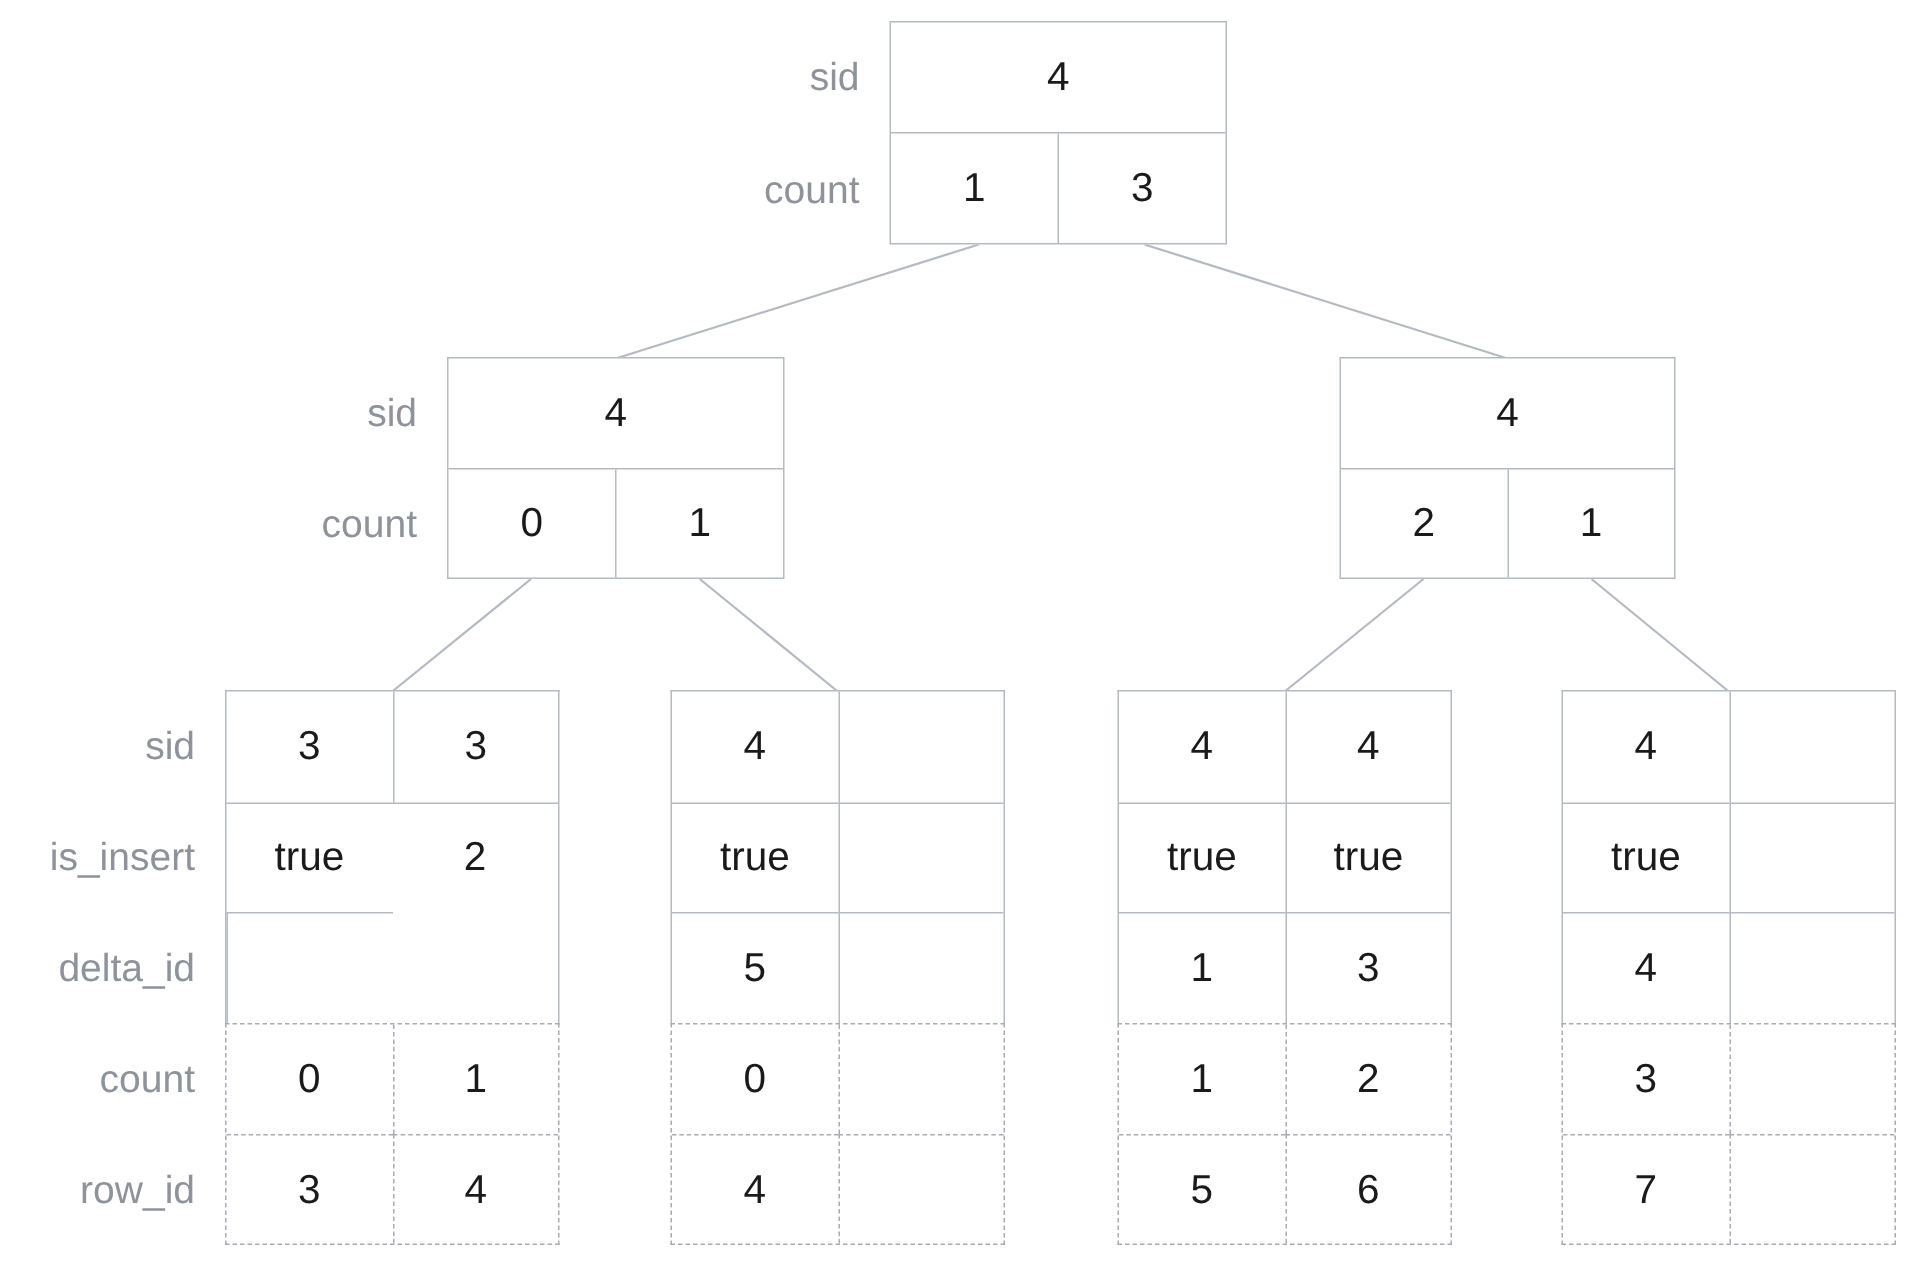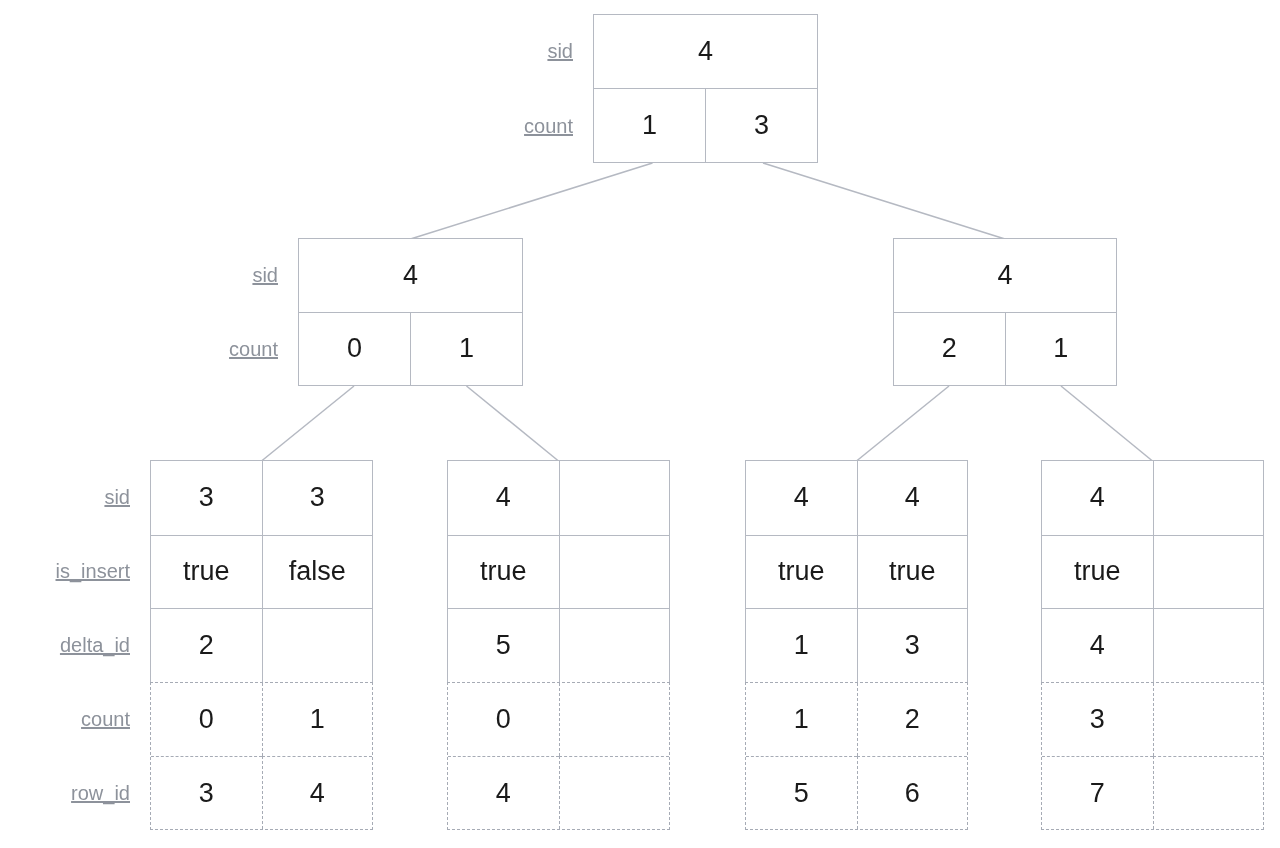--- a/index.html
+++ b/index.html
@@ -65,21 +65,21 @@
   .leaf-solid .rseg { border-top: 1.5px solid var(--bc); }
   .leaf-dashed .col2 { border-left: 1.5px dashed var(--dc); }
   .leaf-dashed .rseg { border-top: 1.5px dashed var(--dc); }
 
   .value { color: var(--vc); font-size: 27px; }
 
   .rowlabel {
     position: absolute;
     width: 140px; height: 74px;
     display: flex; align-items: center; justify-content: flex-end;
-    color: var(--lc); font-size: 20px; text-decoration: underline;
+    color: var(--lc); font-size: 26px;
   }
 </style>
 </head>
 <body>
 
 <div id="canvas">
 
   <svg id="edges" viewBox="0 0 1280 848">
     <line x1="652.5" y1="163" x2="410.5" y2="239"></line>
     <line x1="763" y1="163" x2="1005" y2="239"></line>
@@ -123,21 +123,20 @@
   <div class="rowlabel" style="left:-10px; top:534px;">is_insert</div>
   <div class="rowlabel" style="left:-10px; top:608px;">delta_id</div>
   <div class="rowlabel" style="left:-10px; top:682px;">count</div>
   <div class="rowlabel" style="left:-10px; top:756px;">row_id</div>
 
   <div class="leaf" style="left:150px; top:460px;">
     <div class="leaf-solid">
       <div class="lcell value">3</div>
       <div class="lcell col2 value">3</div>
       <div class="lcell rseg value">true</div>
-      <div class="lcell col2 rseg value">false</div>
       <div class="lcell rseg value">2</div>
       <div class="lcell col2 rseg value"></div>
     </div>
     <div class="leaf-dashed">
       <div class="lcell value">0</div>
       <div class="lcell col2 value">1</div>
       <div class="lcell rseg value">3</div>
       <div class="lcell col2 rseg value">4</div>
     </div>
   </div>

